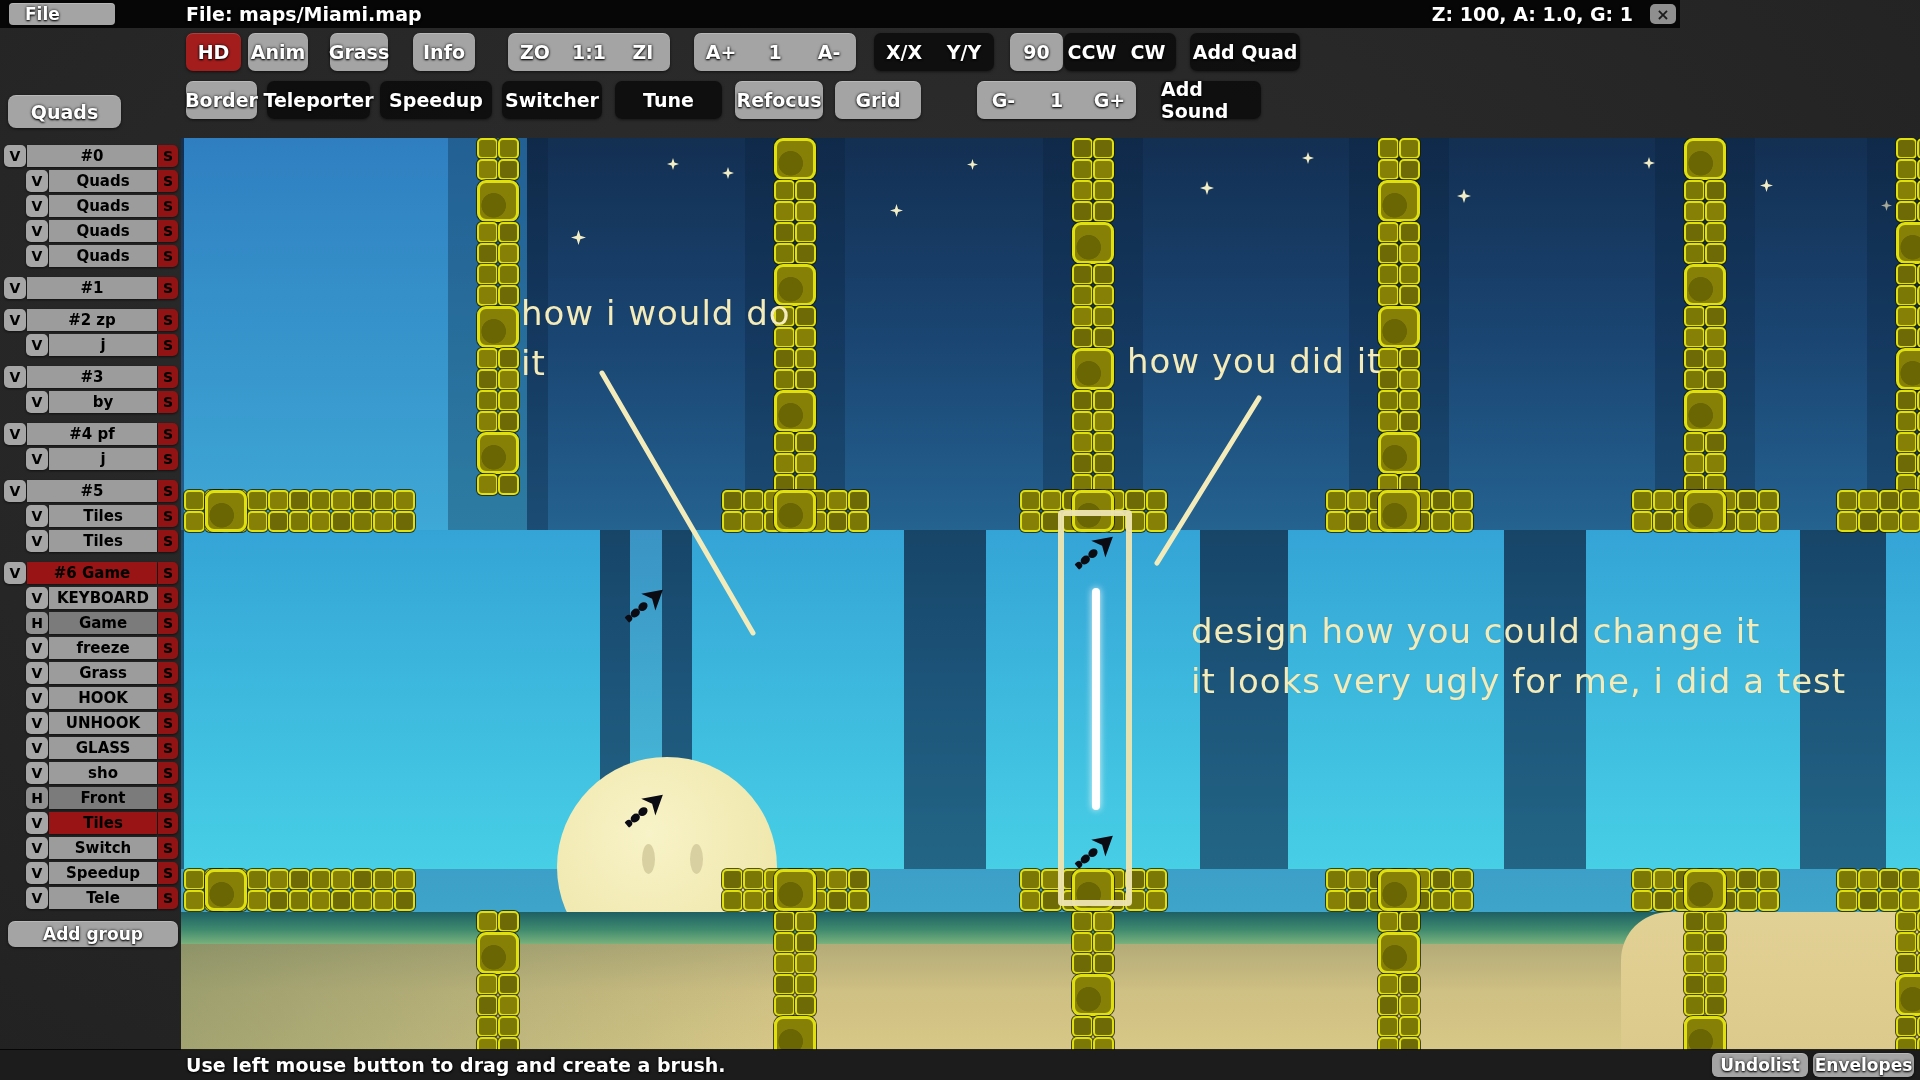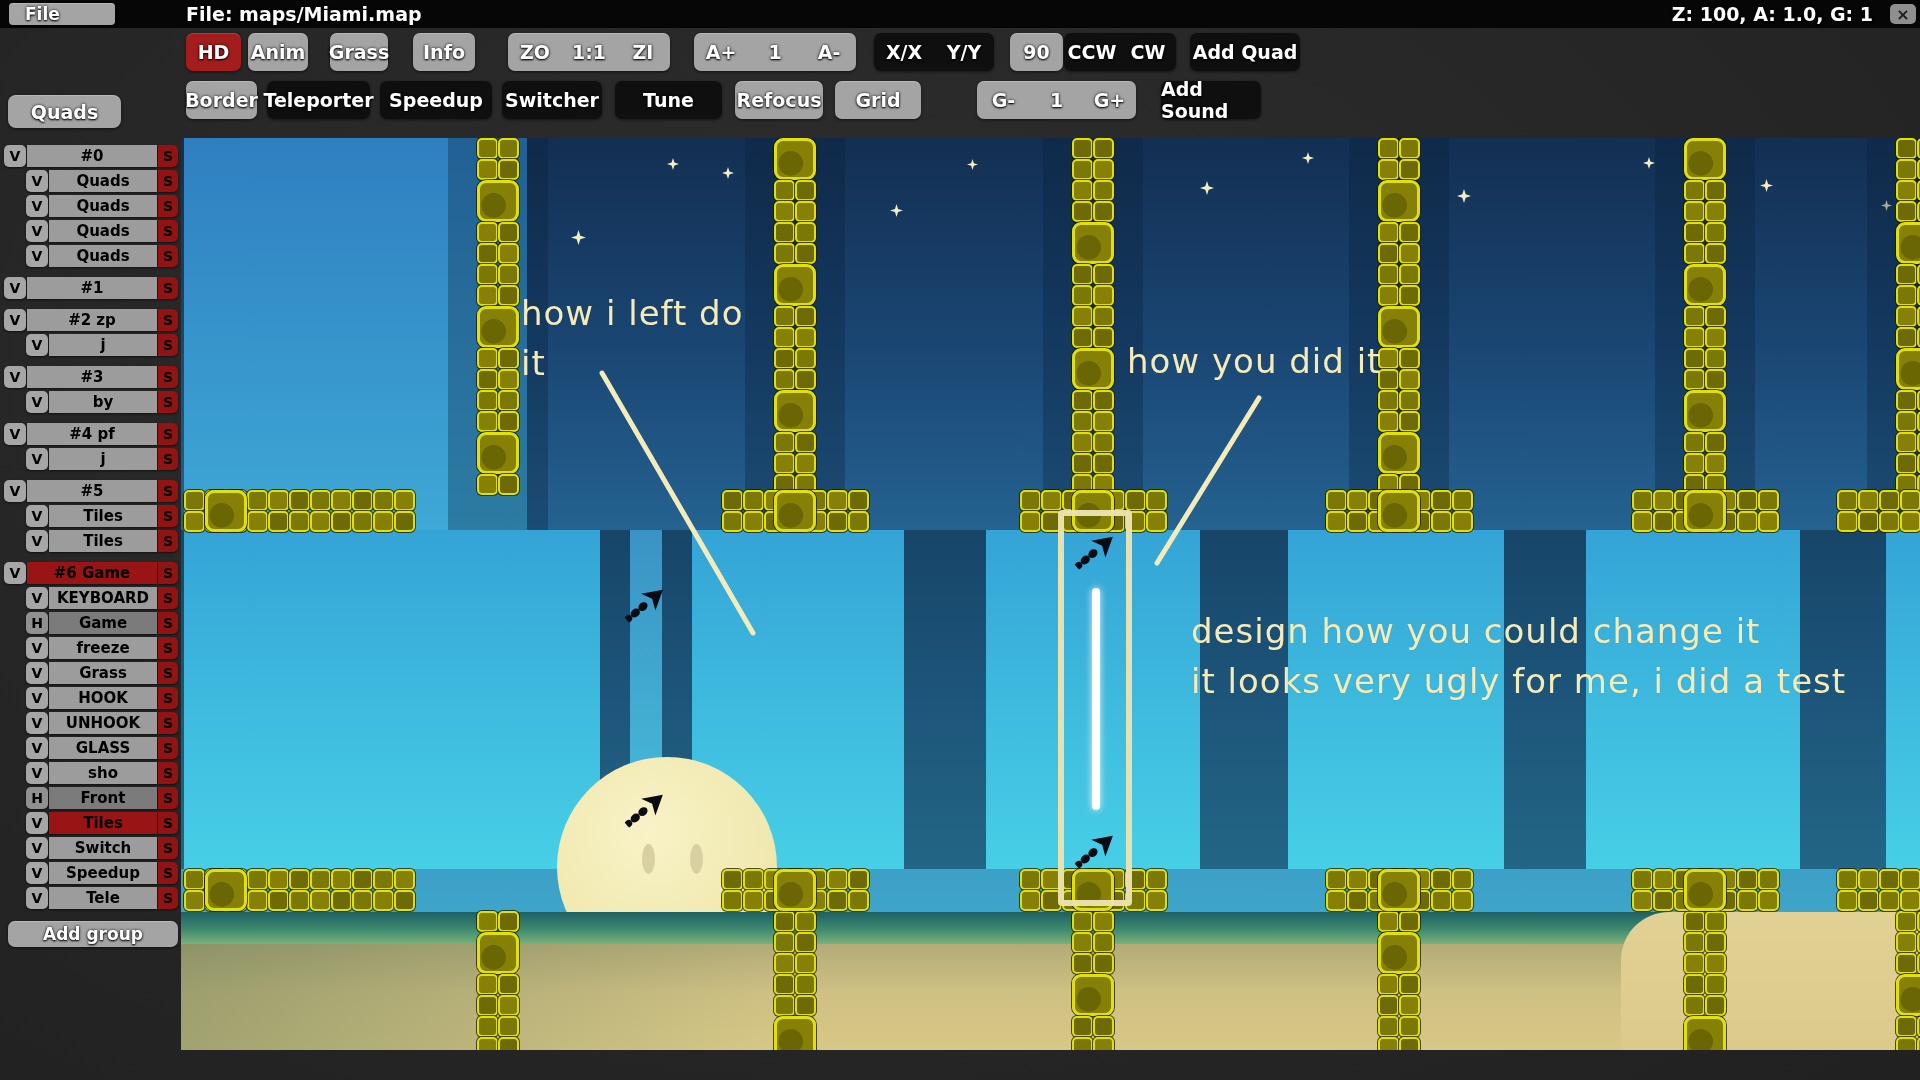--- a/index.html
+++ b/index.html
@@ -7,21 +7,21 @@
   .editor{position:absolute;inset:0;background:radial-gradient(1500px 950px at 45% 35%,#2e2e2e,#212121);}
   .abs{position:absolute;}
   .ui-text{color:#fff;text-shadow:0 1px 2px #000,0 0 3px rgba(0,0,0,.85);}
   .btn{display:flex;align-items:center;justify-content:center;color:#fff;
     text-shadow:0 1px 2px #000,0 0 3px rgba(0,0,0,.8);cursor:default;}
   .btn-light{background:#a4a4a4;box-shadow:inset 0 1px 0 rgba(255,255,255,.22),0 1px 3px rgba(0,0,0,.6);}
   .btn-dark{background:rgba(13,13,13,.93);box-shadow:0 1px 3px rgba(0,0,0,.5);}
   .btn-red{background:#a31d1d;box-shadow:inset 0 1px 0 rgba(255,255,255,.15),0 1px 3px rgba(0,0,0,.6);}
 
   
-  .topbar{position:absolute;left:0;top:0;width:1920px;height:28px;background:#060606;}
+  .topbar{position:absolute;left:0;top:0;width:1680px;height:28px;background:#060606;}
   .file-btn{position:absolute;left:9px;top:3px;width:106px;height:22px;border-radius:4px;
     font-size:17px;font-weight:bold;justify-content:flex-start;padding-left:16px;box-sizing:border-box;}
   .map-title{position:absolute;left:186px;top:3px;font-size:19px;font-weight:bold;}
   .top-right{position:absolute;right:4px;top:3px;display:flex;align-items:center;gap:17px;}
   .top-status{font-size:19px;font-weight:bold;}
   .close-btn{width:26px;height:20px;border-radius:5px;background:#8f8f8f;color:#1c1c1c;
     font-size:16px;font-weight:bold;text-shadow:none;}
 
   
   .toolbar-btn{position:absolute;height:38px;border-radius:7px;font-size:19px;font-weight:bold;}
@@ -771,25 +771,30 @@
             <ellipse cx="2" cy="25" rx="4" ry="3.5"></ellipse>
           </g>
         </svg></div>
       <div class="abs wline" style="left: 911px; top: 450px; width: 8px; height: 222px;"></div>
       <div class="abs hl-rect" style="left: 877px; top: 372px; width: 74px; height: 396px;"></div>
       <svg id="pointer-lines" width="1739" height="912">
         <line x1="421" y1="235" x2="572" y2="495" stroke="#f4ebbb" stroke-width="5" stroke-linecap="round"></line>
         <line x1="1078" y1="260" x2="976" y2="425" stroke="#f4ebbb" stroke-width="5" stroke-linecap="round"></line>
       </svg>
       <div class="annot" style="left: 340px; top: 150px;">
-        <div>how i left do</div>
+        <div>how i would do</div>
         <div>it</div>
       </div>
       <div class="annot" style="left: 946px; top: 198px;">
         <div>how you did it</div>
       </div>
       <div class="annot" style="left: 1010px; top: 468px;">
         <div>design how you could change it</div>
         <div>it looks very ugly for me, i did a test</div>
       </div>
     </div>
 
+  <div class="statusbar">
+    <div class="status-hint ui-text">Use left mouse button to drag and create a brush.</div>
+    <div class="btn btn-light status-btn" style="left:1712px;width:96px;">Undolist</div>
+    <div class="btn btn-light status-btn" style="left:1813px;width:101px;">Envelopes</div>
+  </div>
 </div>
 
 </body></html>

